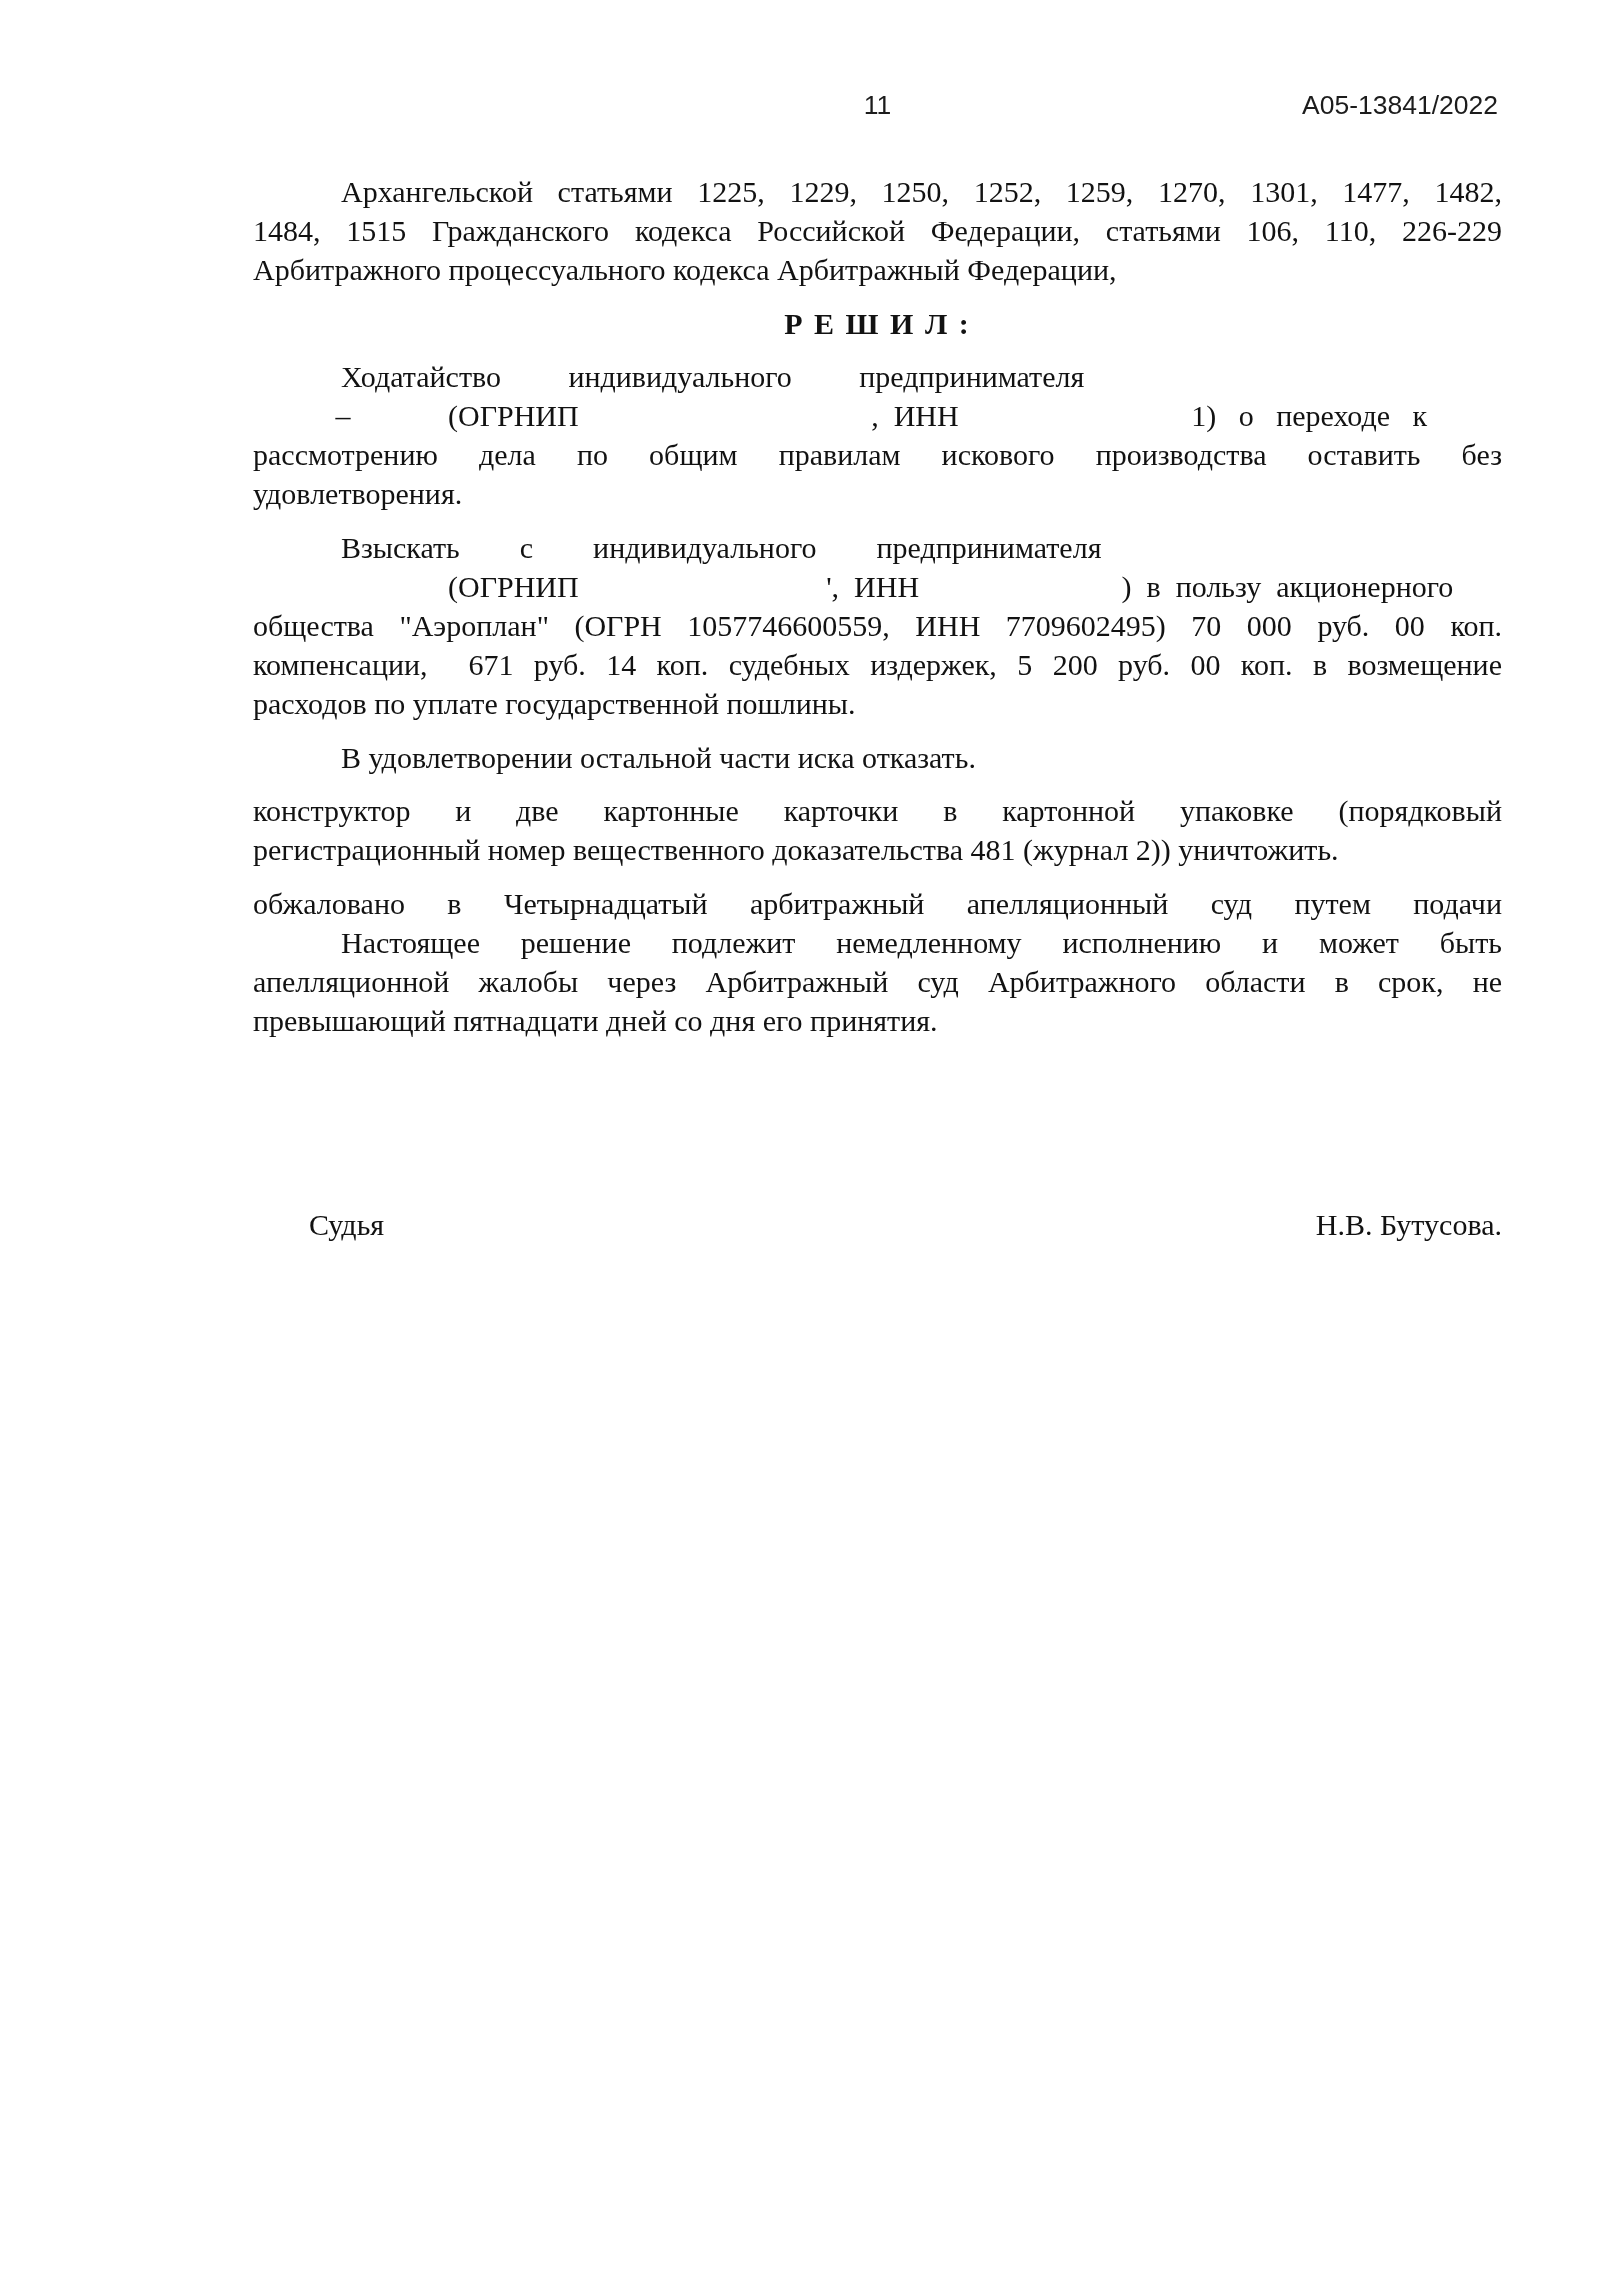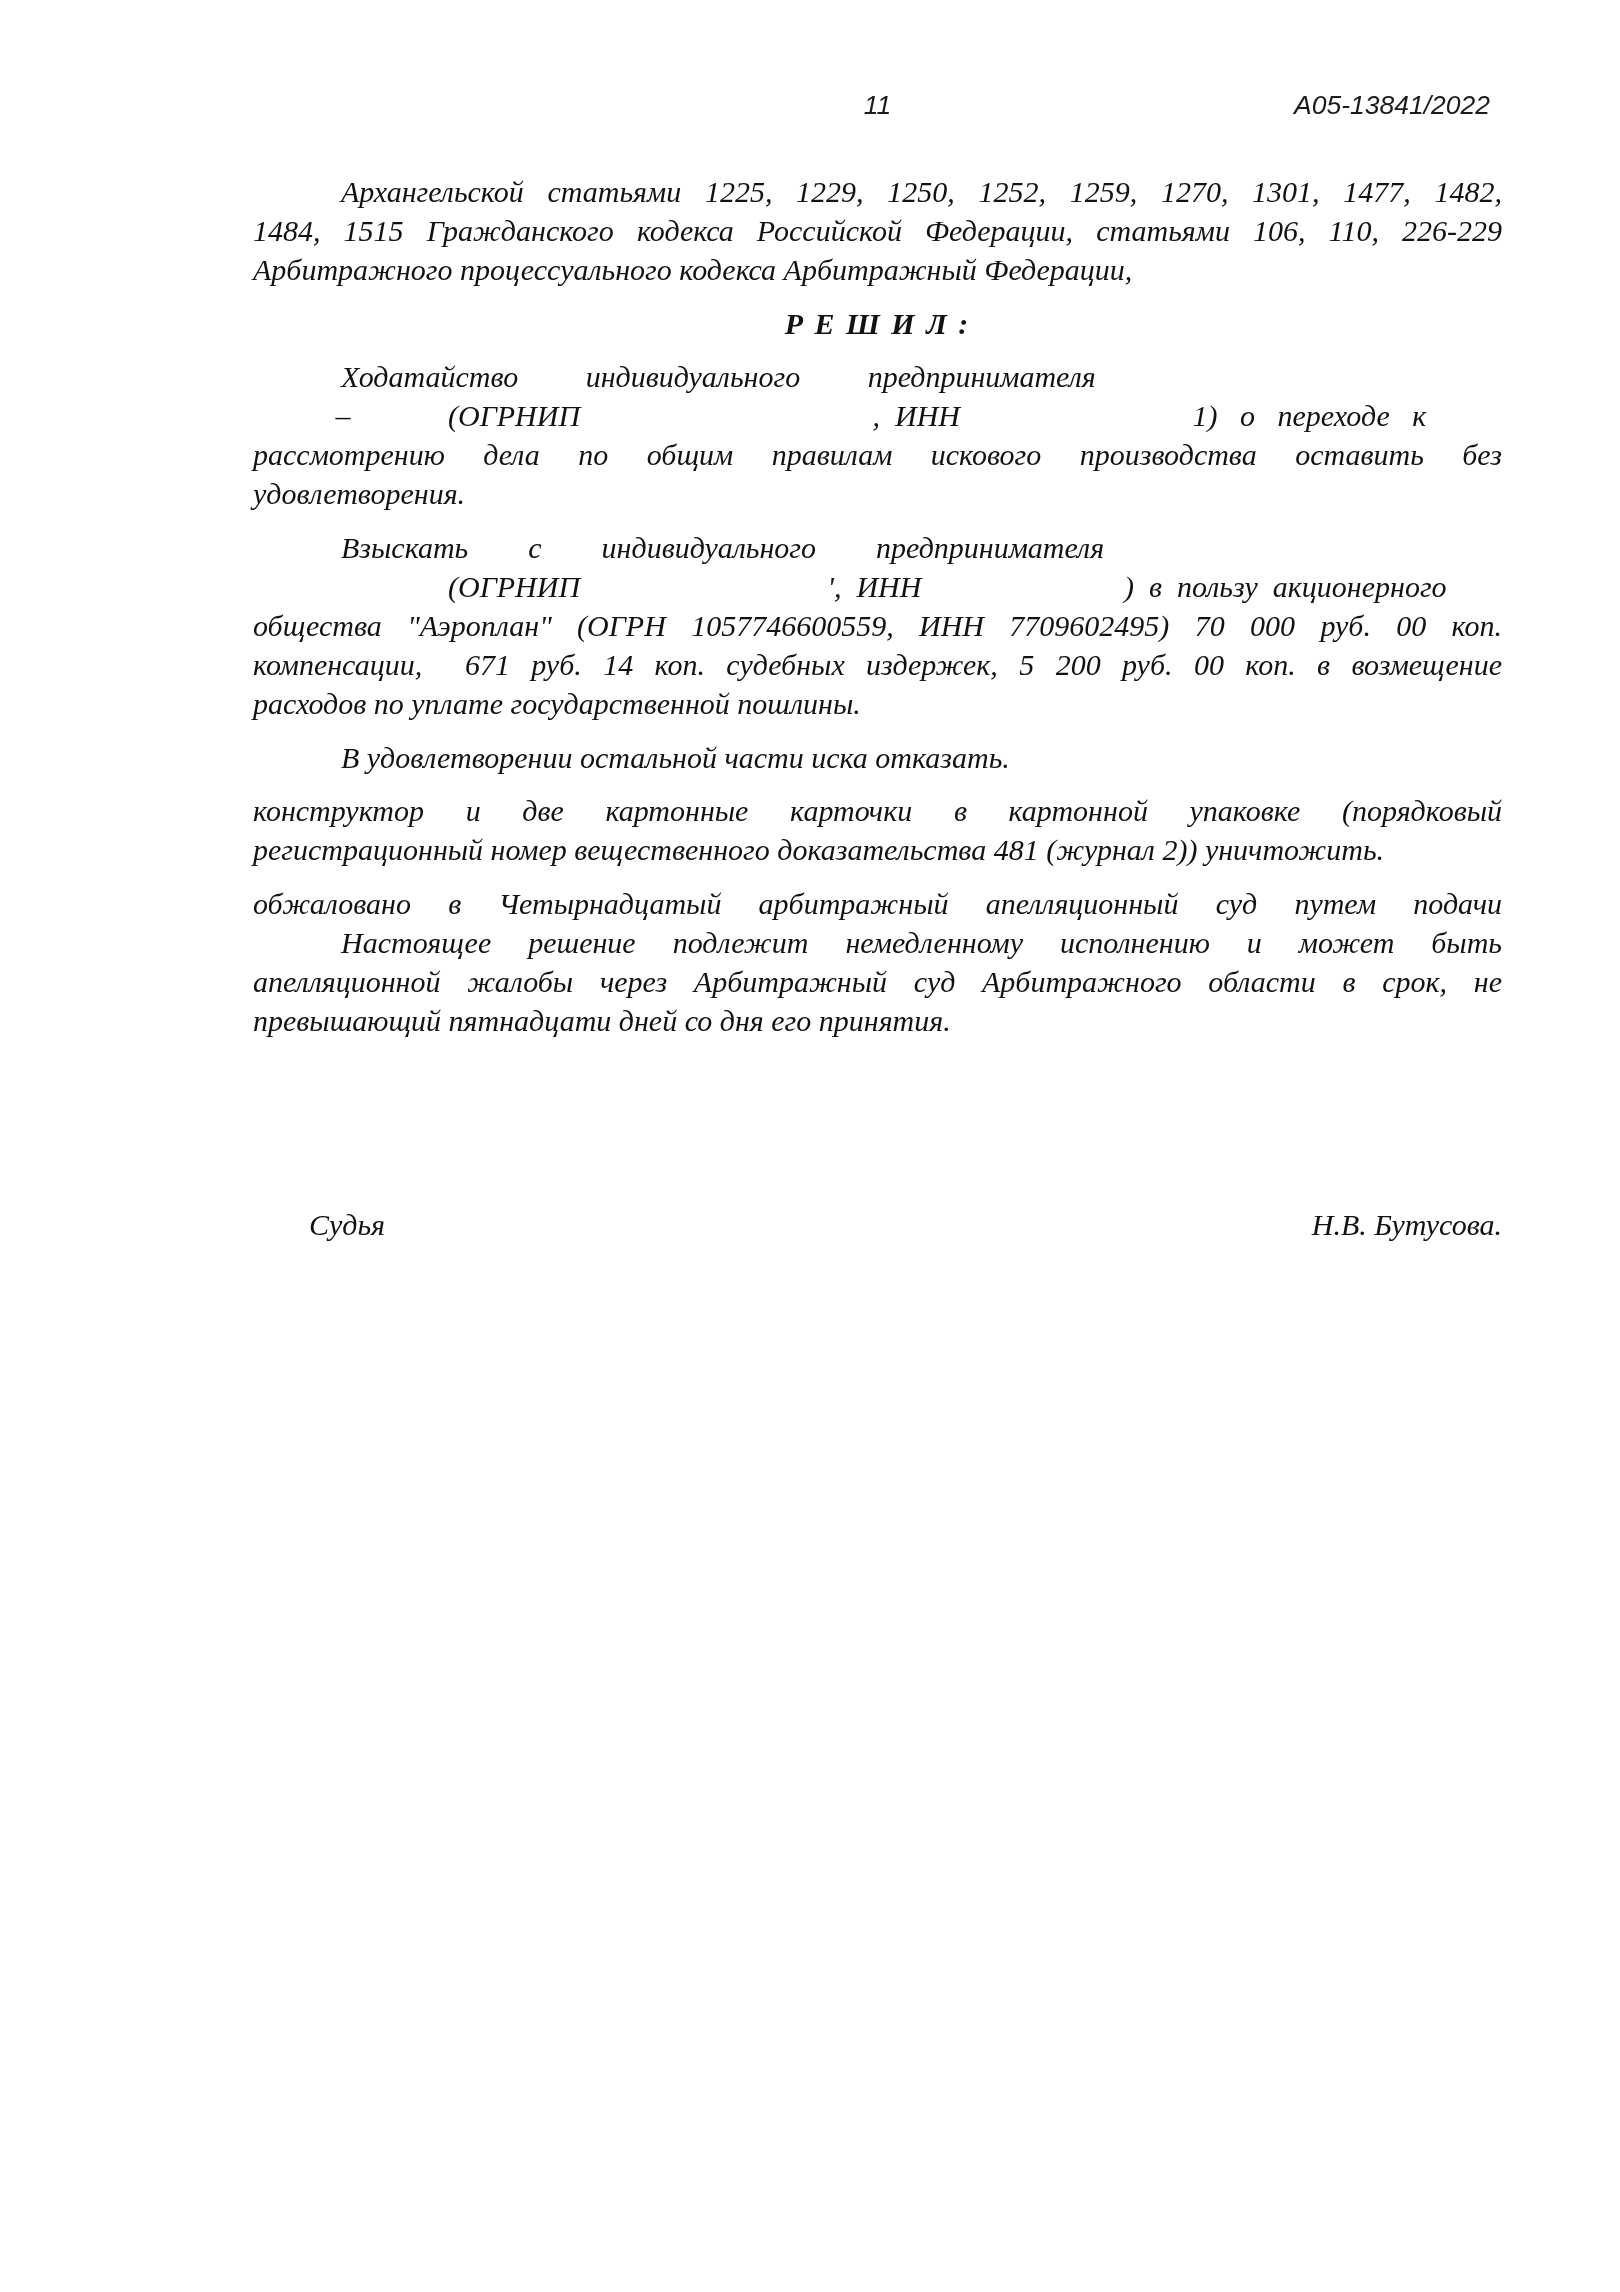--- a/index.html
+++ b/index.html
@@ -5,41 +5,40 @@
   * { margin: 0; padding: 0; box-sizing: border-box; }
   html, body { background: #ffffff; }
   .page {
     position: relative;
     width: 1620px;
     height: 2293px;
     background: #ffffff;
     overflow: hidden;
     font-family: "Liberation Serif", serif;
     color: #121212;
-    font-style: italic;
   }
   .content {
     position: absolute;
     left: 253px;
     top: 90px;
     width: 1249px;
   }
   
   .hdr {
     position: relative;
     font-family: "Liberation Sans", sans-serif;
     font-size: 26.5px;
     line-height: 31px;
     color: #1c1c1c;
     text-align: center;
     margin-bottom: 51px;
   }
   .hdr .case {
     position: absolute;
-    right: 12px;
+    right: 4px;
     top: 0;
   }
   
   .ln {
     font-size: 30px;
     line-height: 39px;
     white-space: pre-wrap;
     text-align: left;
   }
   .jl {               

